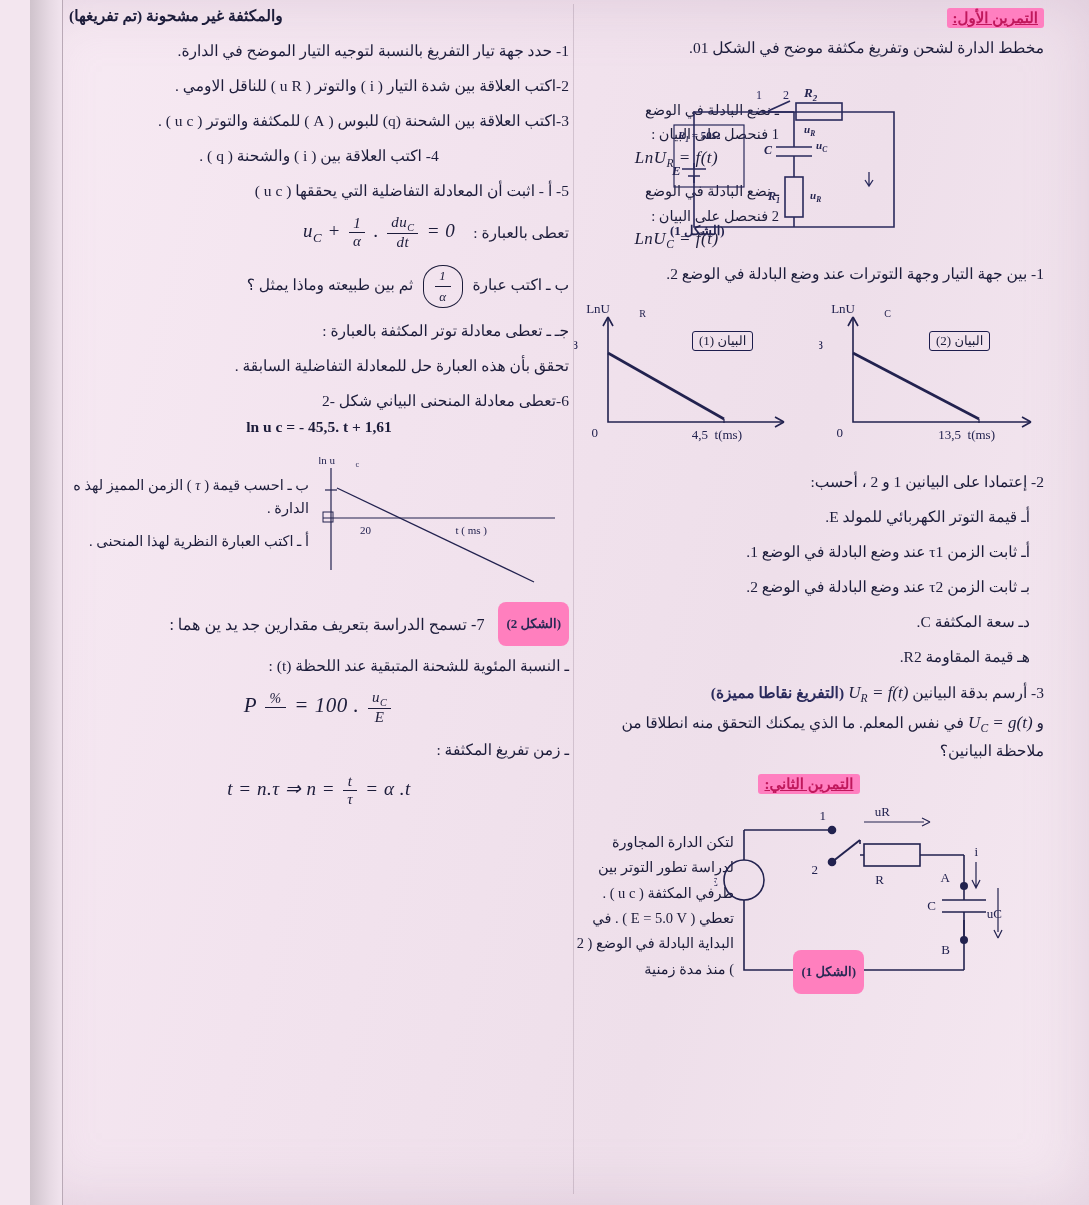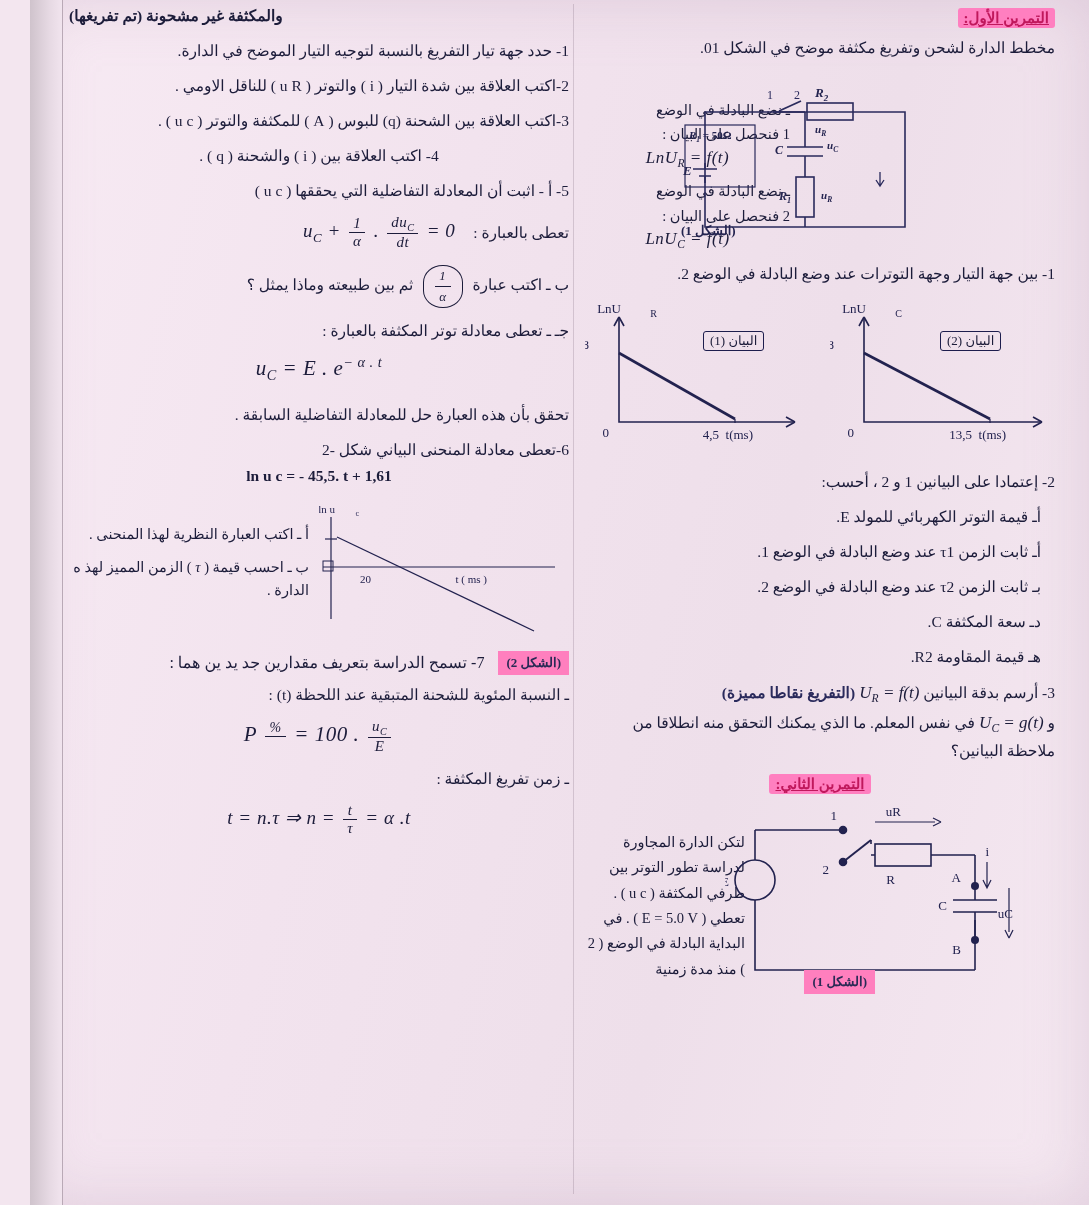--- a/index.html
+++ b/index.html
@@ -19,40 +19,40 @@
     box-shadow:inset 0 0 60px rgba(190,160,185,.35);
   }
   .edge-left{
     position:absolute;left:0;top:0;width:32px;height:1205px;
     background:linear-gradient(90deg,#cfc3cc 0%, #e6d9e3 60%, #f1e4ee 100%);
     border-right:1px solid #b9a9b6;
   }
   .col{
     position:absolute;top:0;box-sizing:border-box;
   }
-  .col-right{ right:34px; width:470px; padding-top:8px;}
+  .col-right{ right:45px; width:470px; padding-top:8px;}
   .col-left{ right:520px; width:500px; padding-top:4px;}
   .divider{
     position:absolute;right:515px;top:4px;width:1px;height:1190px;
     background:rgba(120,100,120,.25);
   }
   .hd{
     color:#c0185c;
     font-weight:bold;
     font-size:15px;
     background:#ff7fc0;
     display:inline-block;
     padding:1px 6px;
     border-radius:3px;
     text-decoration:underline;
   }
   .hl{
     background:#ff7fbe;
-    border-radius:0;
-    padding:4px 8px;
+    border-radius:8px;
+    padding:14px 8px;
     display:inline-block;
     color:#2a2a55;
     font-weight:bold;
   }
   p{margin:0 0 11px 0;line-height:1.55;font-size:15.5px;}
   .small{font-size:14.5px;}
   .idt{padding-right:14px;}
   .math{
     font-family:"Liberation Serif", serif;
     font-style:italic;
@@ -316,23 +316,20 @@
       <span>ب ـ اكتب عبارة</span>
       <span class="math" style="display:inline-block;margin:0 6px;font-size:16px;vertical-align:middle;">
         <span style="border:1.4px solid #1c1c3a;border-radius:50%/40%;padding:0 8px;display:inline-block;">
           <span class="frac" style="font-size:13px;"><span class="num">1</span><span class="den">α</span></span>
         </span>
       </span>
       <span>ثم بين طبيعته وماذا يمثل ؟</span>
     </p>
 
     <p>جـ ـ تعطى معادلة توتر المكثفة بالعبارة :</p>
-    <div class="math" style="font-size:21px;margin-bottom:18px;">
-      <i>u<sub>C</sub> = E . e<sup>− α . t</sup></i>
-    </div>
     <p>تحقق  بأن هذه العبارة حل للمعادلة التفاضلية السابقة .</p>
 
     <p style="margin-bottom:2px;">6-تعطى معادلة المنحنى البياني شكل -2</p>
     <p style="font-weight:bold;text-align:center;">ln u c = - 45,5. t + 1,61</p>
 
     <div class="row" style="margin-top:4px;">
       <div style="width:250px;">
         <div class="minigraph">
           <svg width="250" height="150" viewBox="0 0 250 150">
             <g stroke="#22224f" stroke-width="1.2" fill="none">
@@ -345,24 +342,24 @@
             <g fill="#22224f" font-family="Liberation Serif, serif" font-size="11">
               <text x="16" y="14">ln u</text>
                 <text x="40" y="17" font-size="8">c</text>
               <text x="52" y="84">20</text>
               <text x="168" y="84">t ( ms )</text>
             </g>
           </svg>
         </div>
       </div>
       <div class="txtblock" style="padding-top:24px;">
-        <p class="small">أ ـ اكتب العبارة النظرية لهذا المنحنى .</p>
         <p class="small">
           ب ـ احسب قيمة ( <i>τ</i> ) الزمن المميز لهذ ه الدارة .
         </p>
+        <p class="small">أ ـ اكتب العبارة النظرية لهذا المنحنى .</p>
       </div>
     </div>
 
     <div style="display:flex;align-items:center;gap:14px;margin:2px 0 8px 0;">
       <span class="hl" style="font-size:13px;">(الشكل 2)</span>
       <span style="flex:1;">7- تسمح الدراسة بتعريف مقدارين جد يد ين هما :</span>
     </div>
 
     <p>ـ النسبة المئوية للشحنة المتبقية عند اللحظة (t) :</p>
     <div class="math" style="font-size:21px;">

